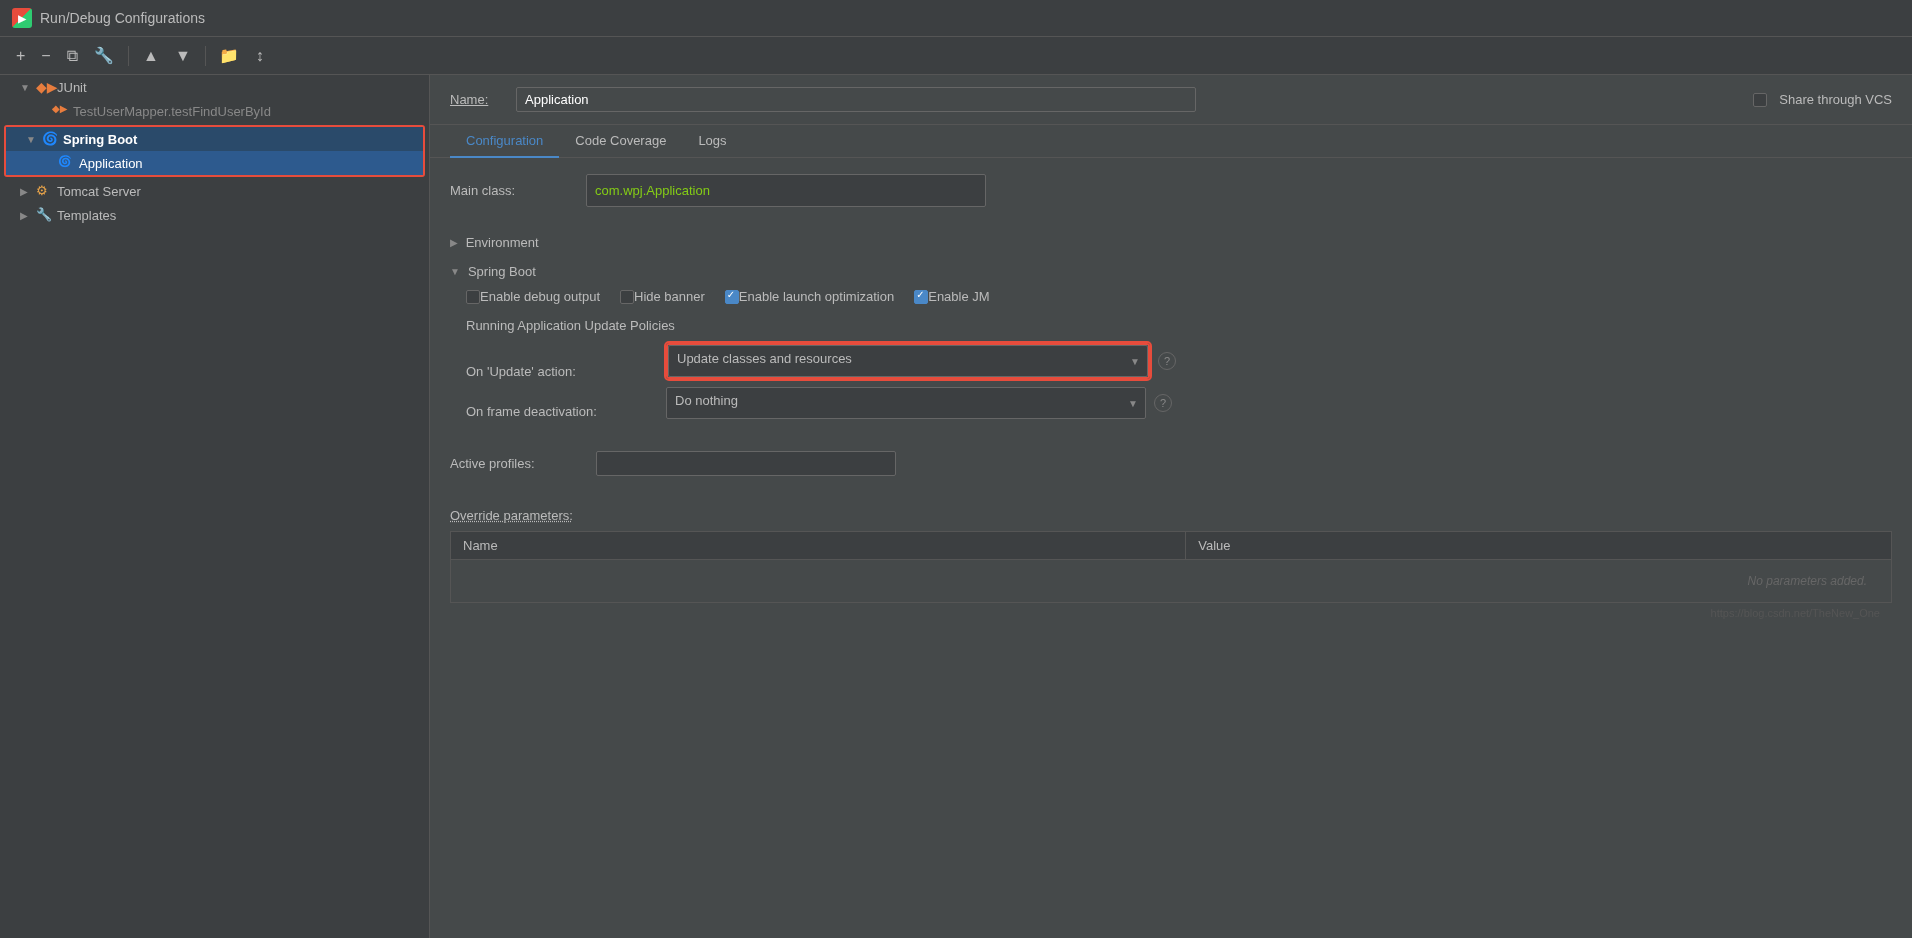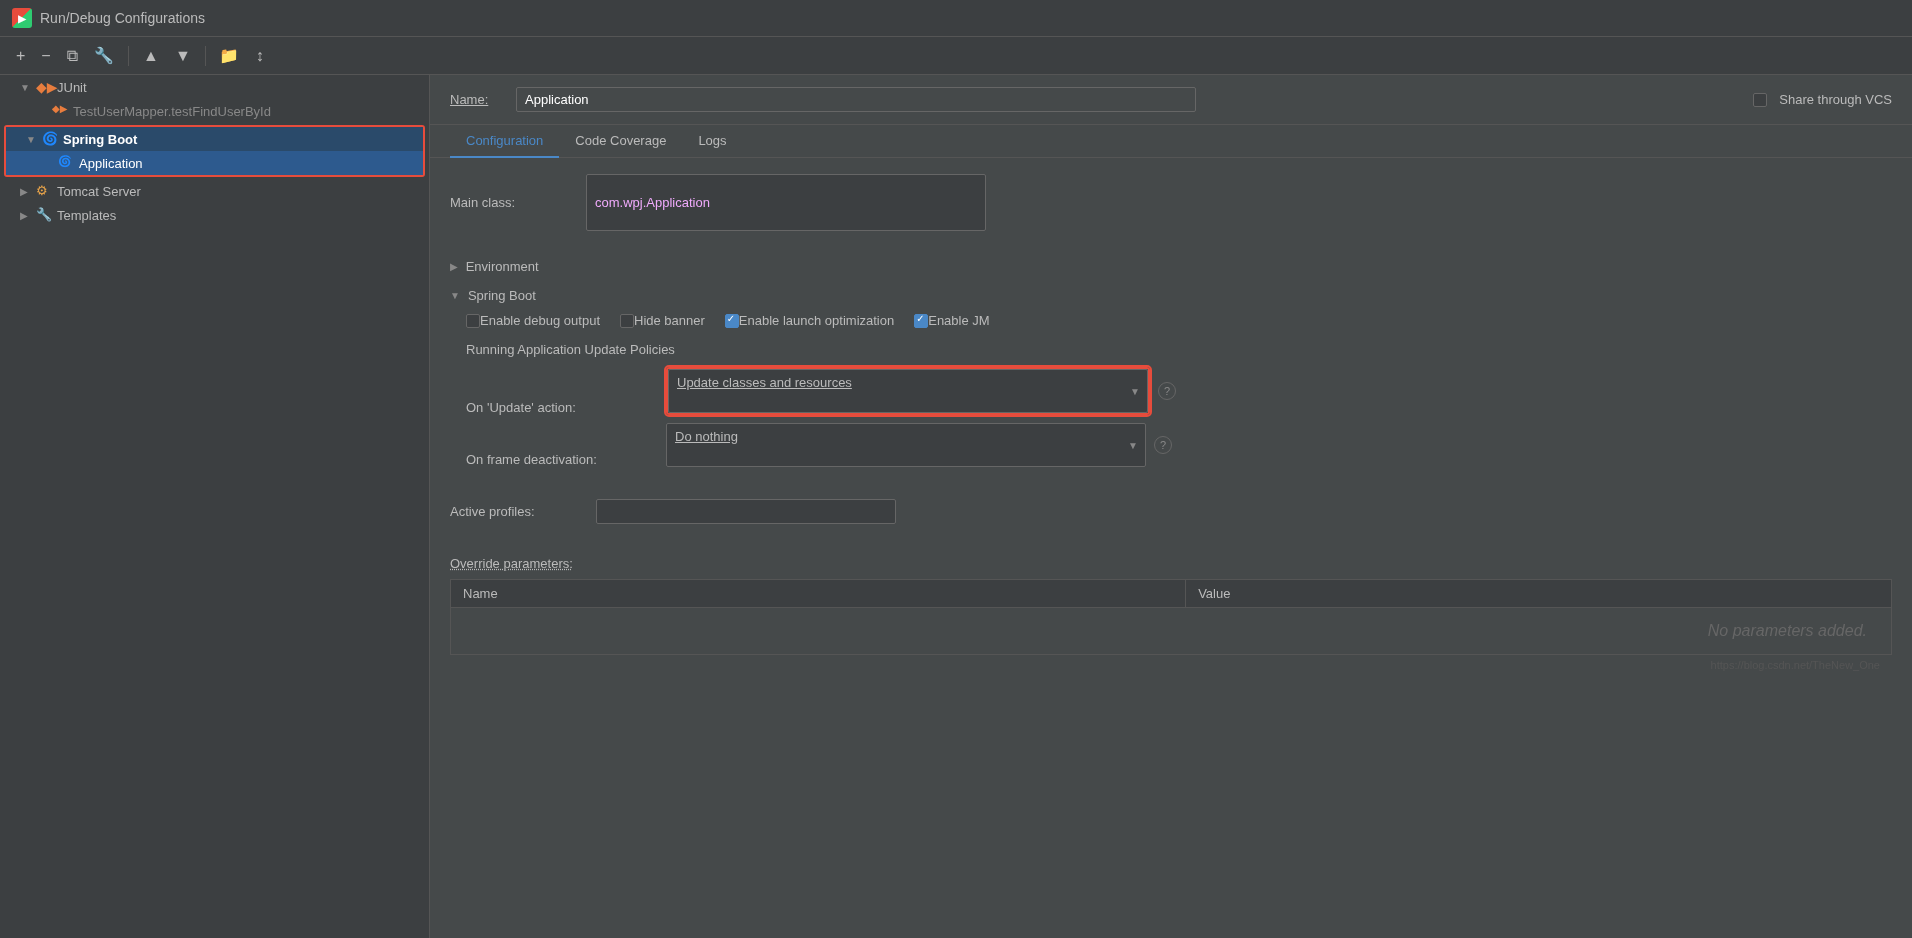--- a/index.html
+++ b/index.html
@@ -282,27 +282,26 @@
     .dropdown-container {
       position: relative;
       display: flex;
       align-items: center;
       gap: 8px;
     }
     .dropdown {
       background: #3c3f41;
       border: 1px solid #666;
       color: #bbbbbb;
-      padding: 5px 30px 22px 8px;
+      padding: 5px 30px 10px 8px;
       font-size: 13px;
       border-radius: 2px;
       appearance: none;
       cursor: pointer;
       min-width: 480px;
-      text-decoration: underline;
     }
     .dropdown-wrapper {
       position: relative;
     }
     .dropdown-wrapper::after {
       content: '▼';
       position: absolute;
       right: 8px;
       top: 50%;
       transform: translateY(-50%);
@@ -371,36 +370,36 @@
     .params-table td {
       padding: 6px 12px;
       border: 1px solid #555;
       color: #888;
       font-style: italic;
       text-align: center;
     }
     .no-params {
       text-align: right;
       color: #666;
-      font-size: 16px;
+      font-size: 12px;
       padding: 8px 12px;
     }
     .watermark {
       text-align: right;
       color: #555;
       font-size: 11px;
       padding: 4px 12px;
     }
 
     
     .main-class-input {
       background: #3c3f41;
       border: 1px solid #666;
-      color: #f0abfc;
-      padding: 20px 8px;
+      color: #84cc16;
+      padding: 8px 8px;
       font-size: 13px;
       min-width: 400px;
       border-radius: 2px;
     }
   </style>
 </head>
 <body>
 
 <div class="title-bar">
   <div class="title-bar-icon">▶</div>

